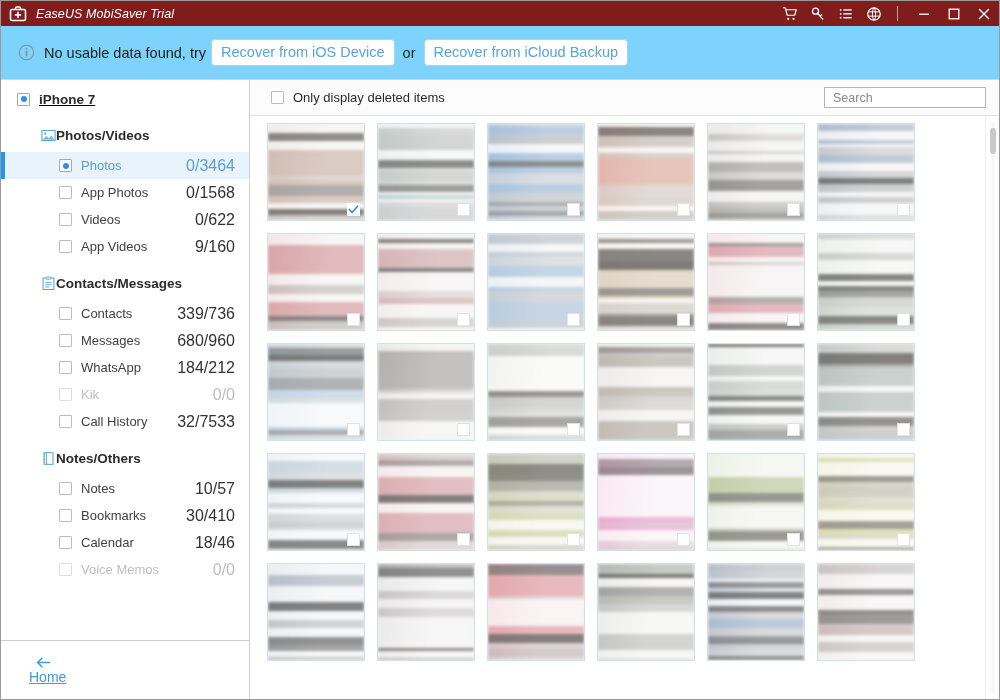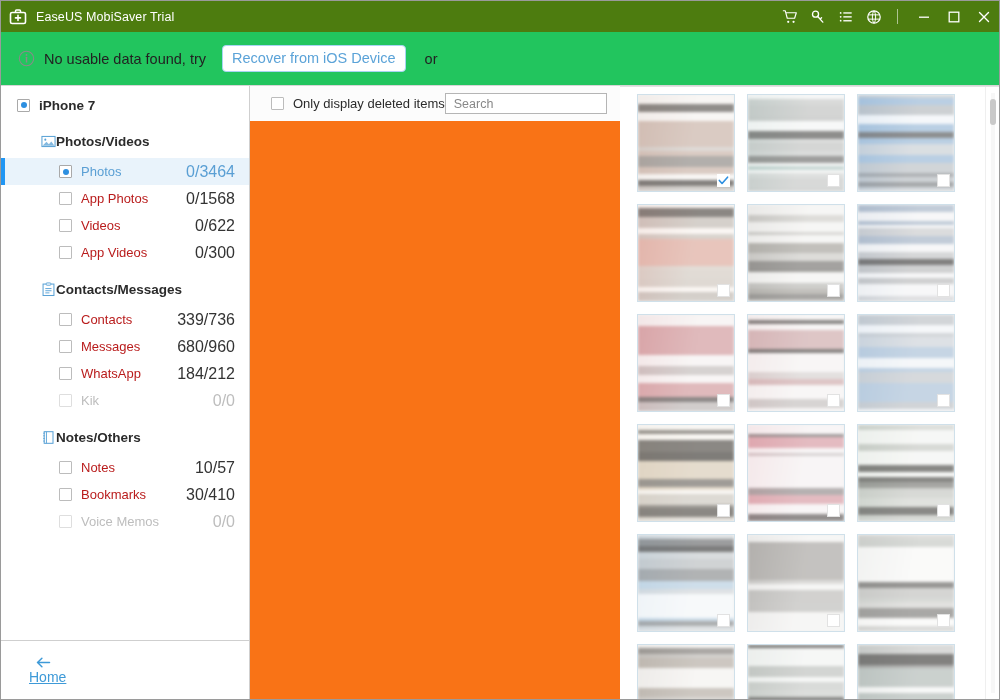--- a/index.html
+++ b/index.html
@@ -14,27 +14,28 @@
     position: relative;
     width: 1000px; height: 700px;
     border: 1px solid #9a9a9a;
     background: #ffffff;
     display: flex;
     flex-direction: column;
   }
 
   
   .titlebar {
-    height: 31px;
-    background: #4d7c0f;
+    height: 25px;
+    background: #7f1d1d;
     display: flex;
     align-items: center;
     flex: 0 0 auto;
     padding-left: 7px;
     color: #ffffff;
+    font-style: italic;
   }
   .app-icon { width: 20px; height: 20px; flex: 0 0 auto; }
   .title-text {
     font-size: 12.5px;
     margin-left: 8px;
     color: #ffffff;
     letter-spacing: .1px;
     white-space: nowrap;
   }
   .title-spacer { flex: 1 1 auto; }
@@ -50,40 +51,40 @@
   }
   .winbtn {
     width: 30px; height: 31px;
     display: flex; align-items: center; justify-content: center;
   }
 
   
   .notice {
     height: 54px;
     flex: 0 0 auto;
-    background: #22c55e;
+    background: #7dd3fc;
     border-bottom: 1px solid #d6d6d6;
     display: flex;
     align-items: center;
     padding-left: 17px;
   }
   .info-icon { width: 17px; height: 17px; flex: 0 0 auto; margin-right: 9px; }
   .notice-text {
     font-size: 14.5px;
     color: #222;
     white-space: nowrap;
   }
   .pill {
     display: inline-block;
     border: 1px solid #a8d4f2;
     border-radius: 4px;
     color: #5ba3d8;
     font-size: 14.5px;
     padding: 5px 9px 6px 9px;
-    margin: 0 16px;
+    margin: 0 5px;
     white-space: nowrap;
     background: #fff;
     line-height: 1;
   }
   .or-text { font-size: 14.5px; color: #222; margin: 0 3px; }
 
   
   .body-row { flex: 1 1 auto; display: flex; min-height: 0; }
 
   
@@ -93,21 +94,21 @@
     background: #ffffff;
     border-right: 1px solid #cfcfcf;
     display: flex;
     flex-direction: column;
     min-height: 0;
   }
   .side-scroll { flex: 1 1 auto; overflow: hidden; padding-top: 6px; }
 
   .device-row {
     display: flex; align-items: center;
-    height: 26px; padding-left: 16px;
+    height: 26px; padding-left: 16px; text-decoration: underline;
   }
   .device-label {
     font-size: 13.5px; font-weight: bold; color: #2b2b2b; margin-left: 9px;
   }
 
   .group-row {
     display: flex; align-items: center;
     height: 33px; padding-left: 40px; margin-top: 7px;
   }
   .group-label {
@@ -119,21 +120,21 @@
     height: 27px;
     padding-left: 58px; padding-right: 14px;
     position: relative;
   }
   .item-row.selected { background: #e9f3fb; }
   .item-row.selected::before {
     content: ""; position: absolute; left: 0; top: 0;
     width: 4px; height: 100%; background: #2196f3;
   }
   .item-label {
-    font-size: 13px; color: #b91c1c; margin-left: 9px; flex: 1 1 auto;
+    font-size: 13px; color: #404040; margin-left: 9px; flex: 1 1 auto;
     white-space: nowrap;
   }
   .item-count { font-size: 16px; color: #333; white-space: nowrap; }
   .item-row.selected .item-label,
   .item-row.selected .item-count { color: #5a9fd4; }
   .item-row.disabled .item-label,
   .item-row.disabled .item-count { color: #bdbdbd; }
 
   .cb {
     width: 13px; height: 13px; flex: 0 0 auto;
@@ -159,21 +160,21 @@
   }
   .home-link {
     display: flex; align-items: center;
     color: #3e9ad8; font-size: 14px; flex-direction: column;
   }
   .home-link span { margin-left: 8px; }
 
   
   .main {
     flex: 1 1 auto;
-    display: flex; flex-direction: row;
+    display: flex; flex-direction: column;
     min-width: 0; min-height: 0;
     background: #f97316;
   }
   .main-toolbar {
     height: 35px; flex: 0 0 auto;
     display: flex; align-items: center;
     padding: 0 13px 0 21px;
     background: #fcfcfc;
   }
   .tb-check-label {
@@ -340,20 +341,21 @@
     <span class="info-icon">
       <svg width="17" height="17" viewBox="0 0 18 18">
         <circle cx="9" cy="9" r="7.6" fill="none" stroke="#8a8a8a" stroke-width="1.1"></circle>
         <circle cx="9" cy="5.2" r="0.95" fill="#8a8a8a"></circle>
         <rect x="8.25" y="7.2" width="1.5" height="6" rx=".6" fill="#8a8a8a"></rect>
       </svg>
     </span>
     <span class="notice-text">No usable data found, try</span>
     <span class="pill">Recover from iOS Device</span>
     <span class="or-text">or</span>
+    <span class="pill">Recover from iCloud Backup</span>
   </div>
 
   <div class="body-row">
 
     <div class="sidebar">
       <div class="side-scroll">
 
         <div class="device-row">
           <span class="radio-box">
               <i></i>
@@ -385,21 +387,21 @@
           <span class="item-count">0/1568</span>
         </div>
         <div class="item-row">
           <span class="cb"></span>
           <span class="item-label">Videos</span>
           <span class="item-count">0/622</span>
         </div>
         <div class="item-row">
           <span class="cb"></span>
           <span class="item-label">App Videos</span>
-          <span class="item-count">0/300</span>
+          <span class="item-count">9/160</span>
         </div>
 
         <div class="group-row">
           <span>
             <svg width="15" height="15" viewBox="0 0 16 16" style="display:block">
               <rect x="2.2" y="2.2" width="11.6" height="12.2" fill="none" stroke="#5aa2d6" stroke-width="1.1"></rect>
               <rect x="5.6" y="1" width="4.8" height="2.4" rx=".5" fill="#fff" stroke="#5aa2d6" stroke-width="1"></rect>
               <path d="M4.6 7h6.6M4.6 9.3h6.6M4.6 11.6h4.4" stroke="#5aa2d6" stroke-width="1"></path>
             </svg>
           </span>
@@ -419,20 +421,25 @@
         <div class="item-row">
           <span class="cb"></span>
           <span class="item-label">WhatsApp</span>
           <span class="item-count">184/212</span>
         </div>
         <div class="item-row disabled">
           <span class="cb disabled"></span>
           <span class="item-label">Kik</span>
           <span class="item-count">0/0</span>
         </div>
+        <div class="item-row">
+          <span class="cb"></span>
+          <span class="item-label">Call History</span>
+          <span class="item-count">32/7533</span>
+        </div>
 
         <div class="group-row">
           <span>
             <svg width="15" height="15" viewBox="0 0 16 16" style="display:block">
               <rect x="3.4" y="1.8" width="9.4" height="12.4" fill="none" stroke="#5aa2d6" stroke-width="1.1"></rect>
               <path d="M5.8 1.8v12.4" stroke="#5aa2d6" stroke-width="1"></path>
               <path d="M2.4 3.4h1.6M2.4 6.2h1.6M2.4 9h1.6M2.4 11.8h1.6" stroke="#5aa2d6" stroke-width="1"></path>
             </svg>
           </span>
           <span class="group-label">Notes/Others</span>
@@ -441,20 +448,25 @@
         <div class="item-row">
           <span class="cb"></span>
           <span class="item-label">Notes</span>
           <span class="item-count">10/57</span>
         </div>
         <div class="item-row">
           <span class="cb"></span>
           <span class="item-label">Bookmarks</span>
           <span class="item-count">30/410</span>
         </div>
+        <div class="item-row">
+          <span class="cb"></span>
+          <span class="item-label">Calendar</span>
+          <span class="item-count">18/46</span>
+        </div>
         <div class="item-row disabled">
           <span class="cb disabled"></span>
           <span class="item-label">Voice Memos</span>
           <span class="item-count">0/0</span>
         </div>
       </div>
 
       <div class="side-footer">
         <a class="home-link" href="#">
           <svg width="16" height="13" viewBox="0 0 16 13">

